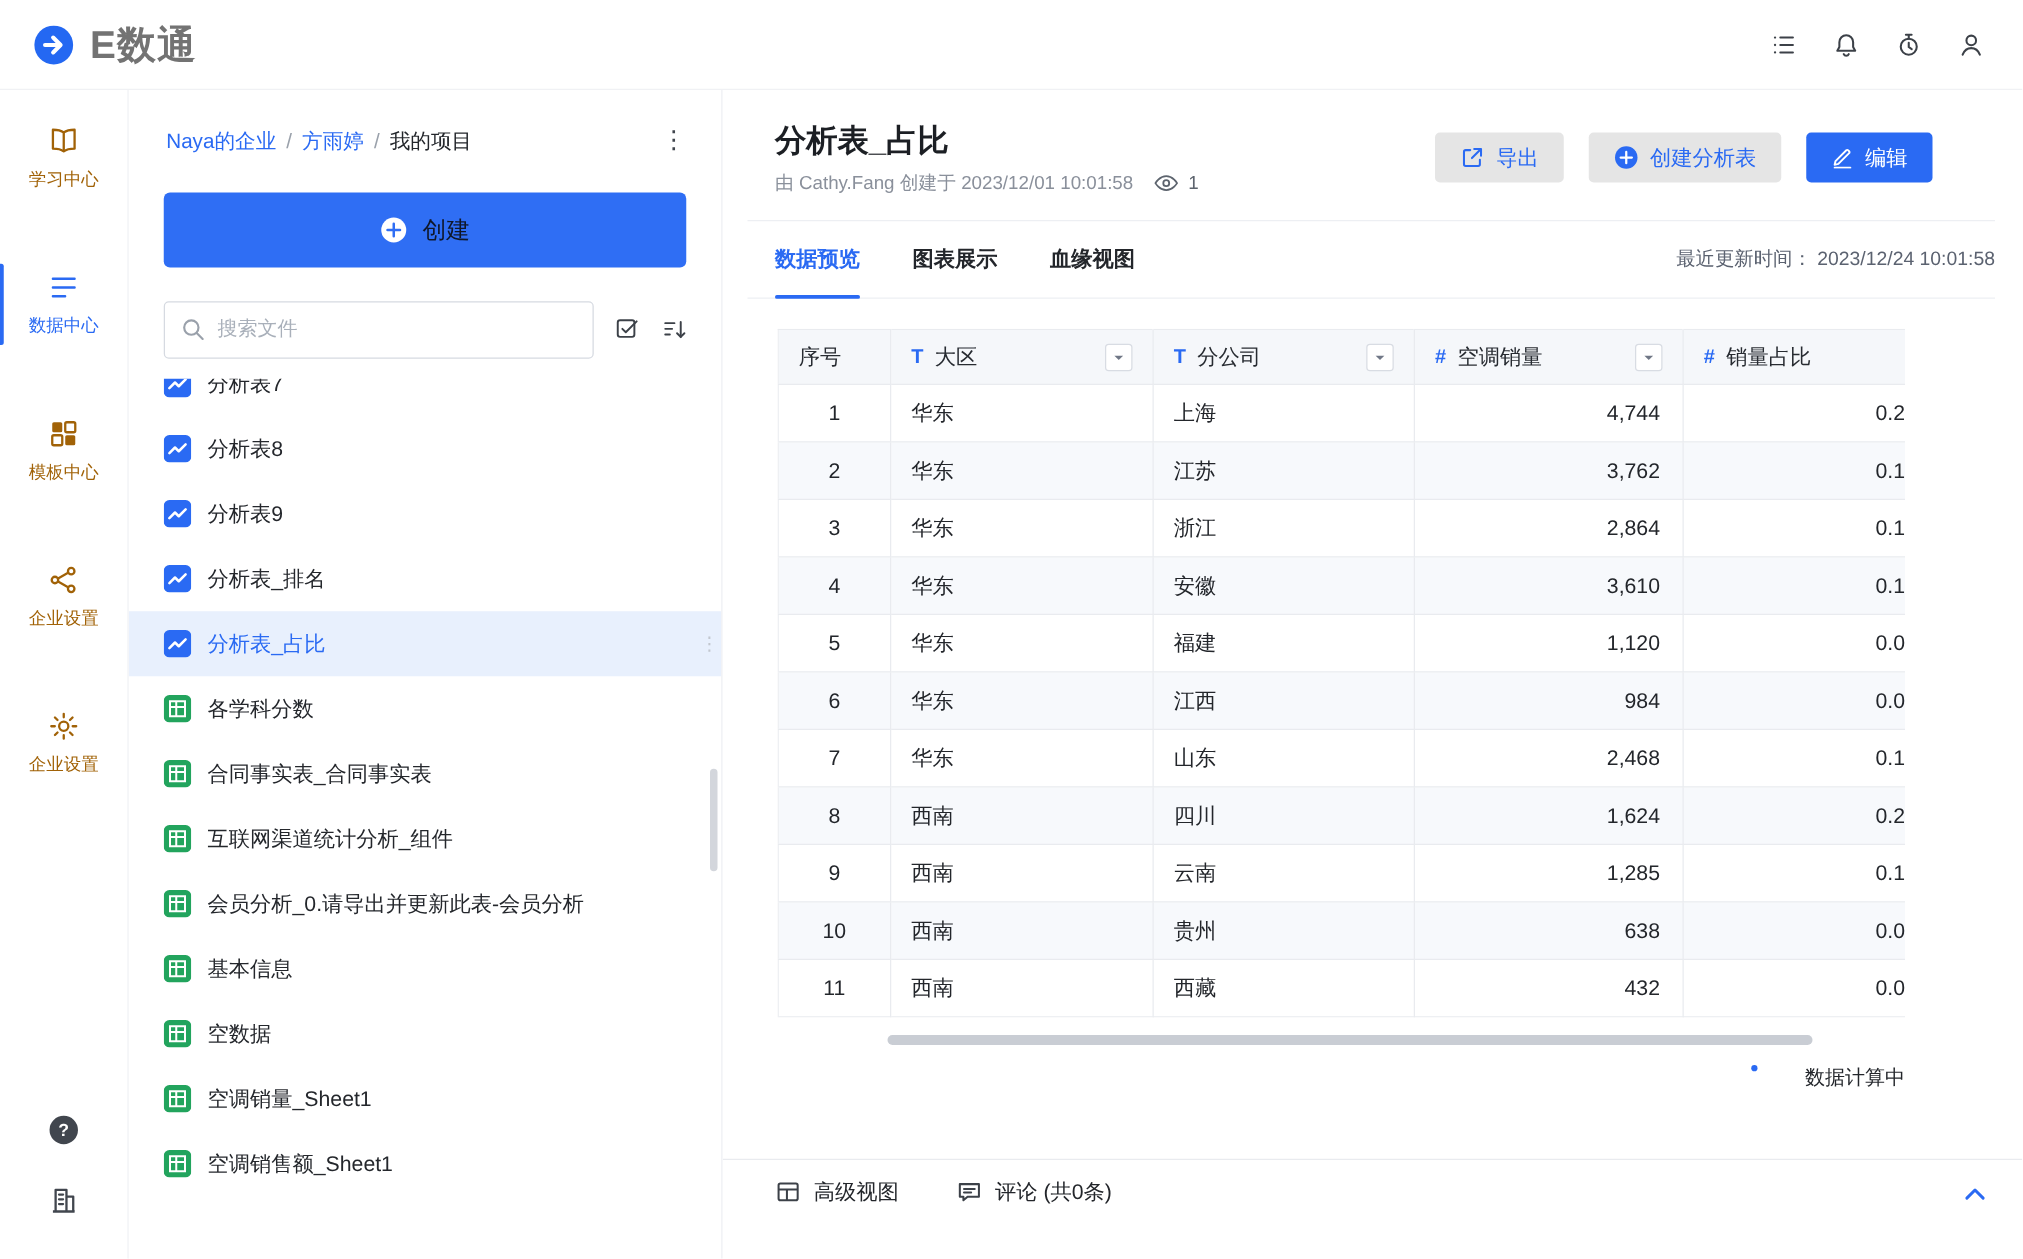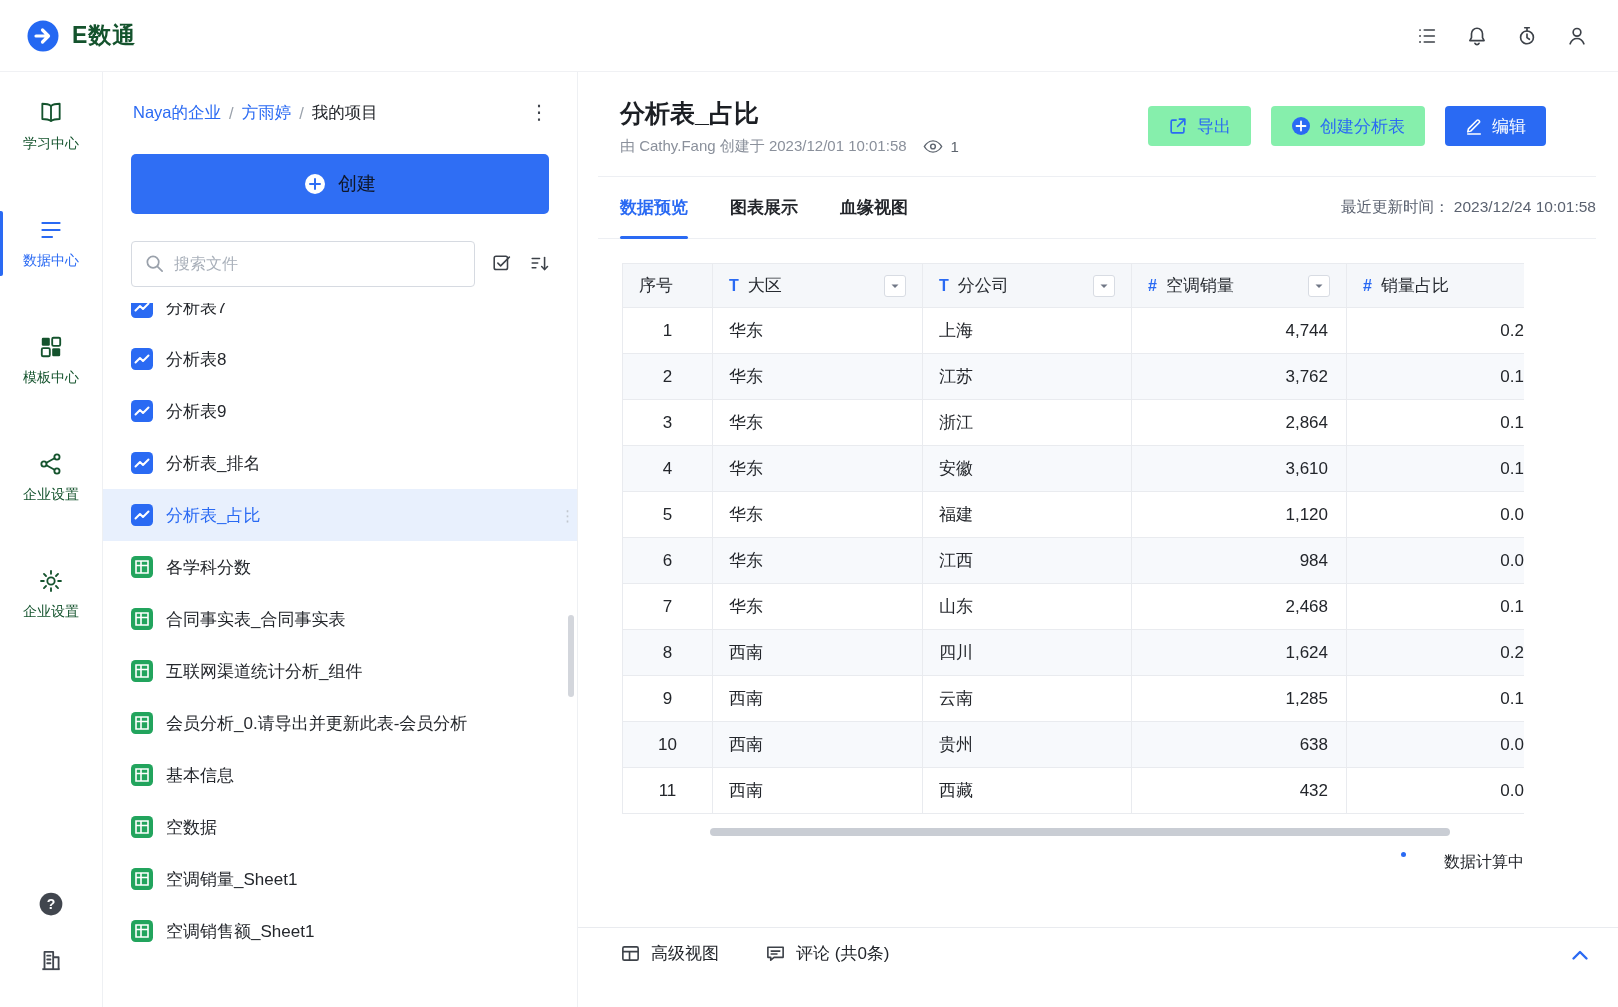--- a/index.html
+++ b/index.html
@@ -4,31 +4,31 @@
 <style>
   *{margin:0;padding:0;box-sizing:border-box;}
   html,body{width:1618px;height:1007px;overflow:hidden;background:#fff;
     font-family:"Liberation Sans",sans-serif;color:#23262b;}
   svg{display:block;}
 
   
   .topbar{height:72px;display:flex;align-items:center;justify-content:space-between;
     padding:0 30px 0 26px;border-bottom:1px solid #f0f1f4;background:#fff;}
   .brand{display:flex;align-items:center;gap:12px;cursor:pointer;}
-  .brand-name{font-size:23px;font-weight:700;color:#14532d;letter-spacing:1px;}
+  .brand-name{font-size:31px;font-weight:700;color:#737373;letter-spacing:1px;}
   .topbar-icons{display:flex;align-items:center;gap:28px;color:#3c4148;}
   .tb-icon{width:22px;height:22px;display:inline-flex;cursor:pointer;}
 
   .app{display:flex;height:935px;}
 
   
   .leftnav{width:103px;border-right:1px solid #eef0f3;display:flex;flex-direction:column;
     padding:28px 0 34px;background:#fff;flex:0 0 103px;}
   #nav-items{display:flex;flex-direction:column;gap:64px;}
-  .nav-item{display:flex;flex-direction:column;align-items:center;gap:9px;color:#14532d;
+  .nav-item{display:flex;flex-direction:column;align-items:center;gap:9px;color:#a16207;
     position:relative;cursor:pointer;}
   .nav-item.active{color:#2a6af3;}
   .nav-item.active::before{content:"";position:absolute;left:0;top:-6px;bottom:-6px;width:3px;
     background:#2a6af3;border-radius:0 2px 2px 0;}
   .nav-icon{width:26px;height:26px;display:inline-flex;}
   .nav-label{font-size:14px;}
   .nav-bottom{margin-top:auto;display:flex;flex-direction:column;align-items:center;gap:30px;}
   .nav-bottom .nav-icon{cursor:pointer;}
 
   
@@ -65,21 +65,21 @@
   
   .main{flex:1;display:flex;flex-direction:column;overflow:hidden;background:#fff;}
   .main-header{display:flex;justify-content:space-between;align-items:flex-start;padding:26px 72px 0 42px;}
   .page-title{font-size:25px;font-weight:700;color:#1c1f24;line-height:30px;}
   .subtitle{margin-top:9px;display:flex;align-items:center;gap:8px;font-size:15px;color:#8a909b;}
   .eye{width:20px;height:15px;display:inline-flex;color:#5d646e;margin-left:8px;}
   .view-count{color:#5d646e;}
   .header-actions{display:flex;gap:20px;margin-top:8px;}
   .btn{height:40px;border:none;border-radius:4px;font-size:17px;display:flex;align-items:center;
     gap:9px;padding:0 20px;cursor:pointer;font-family:inherit;}
-  .btn.light{background:#86efac;color:#2a6af3;}
+  .btn.light{background:#e5e5e5;color:#2a6af3;}
   .btn.solid{background:#2a6af3;color:#fff;}
   .btn .b-icon{display:inline-flex;}
   .header-divider{margin:20px 22px 0 20px;border-top:1px solid #edeff3;}
   .tabs-row{margin:0 22px 0 20px;padding-left:22px;height:62px;display:flex;align-items:center;
     justify-content:space-between;border-bottom:1px solid #edeff3;}
   .tabs{display:flex;gap:42px;height:100%;align-items:center;}
   .tab{font-size:17px;font-weight:700;color:#23262b;position:relative;height:100%;
     display:flex;align-items:center;cursor:pointer;}
   .tab.active{color:#2a6af3;}
   .tab.active::after{content:"";position:absolute;left:0;right:0;bottom:-1px;height:3px;

